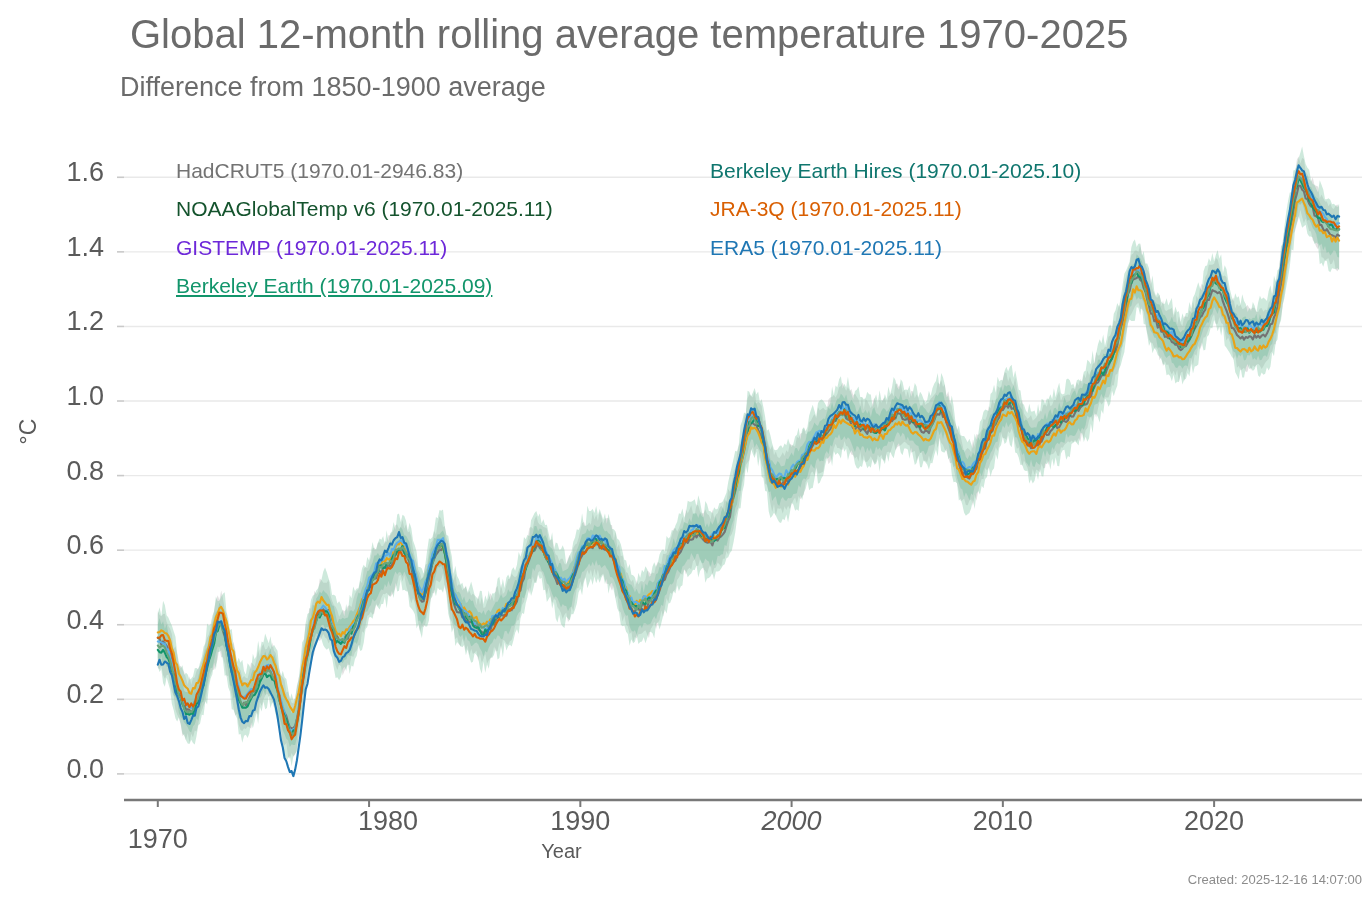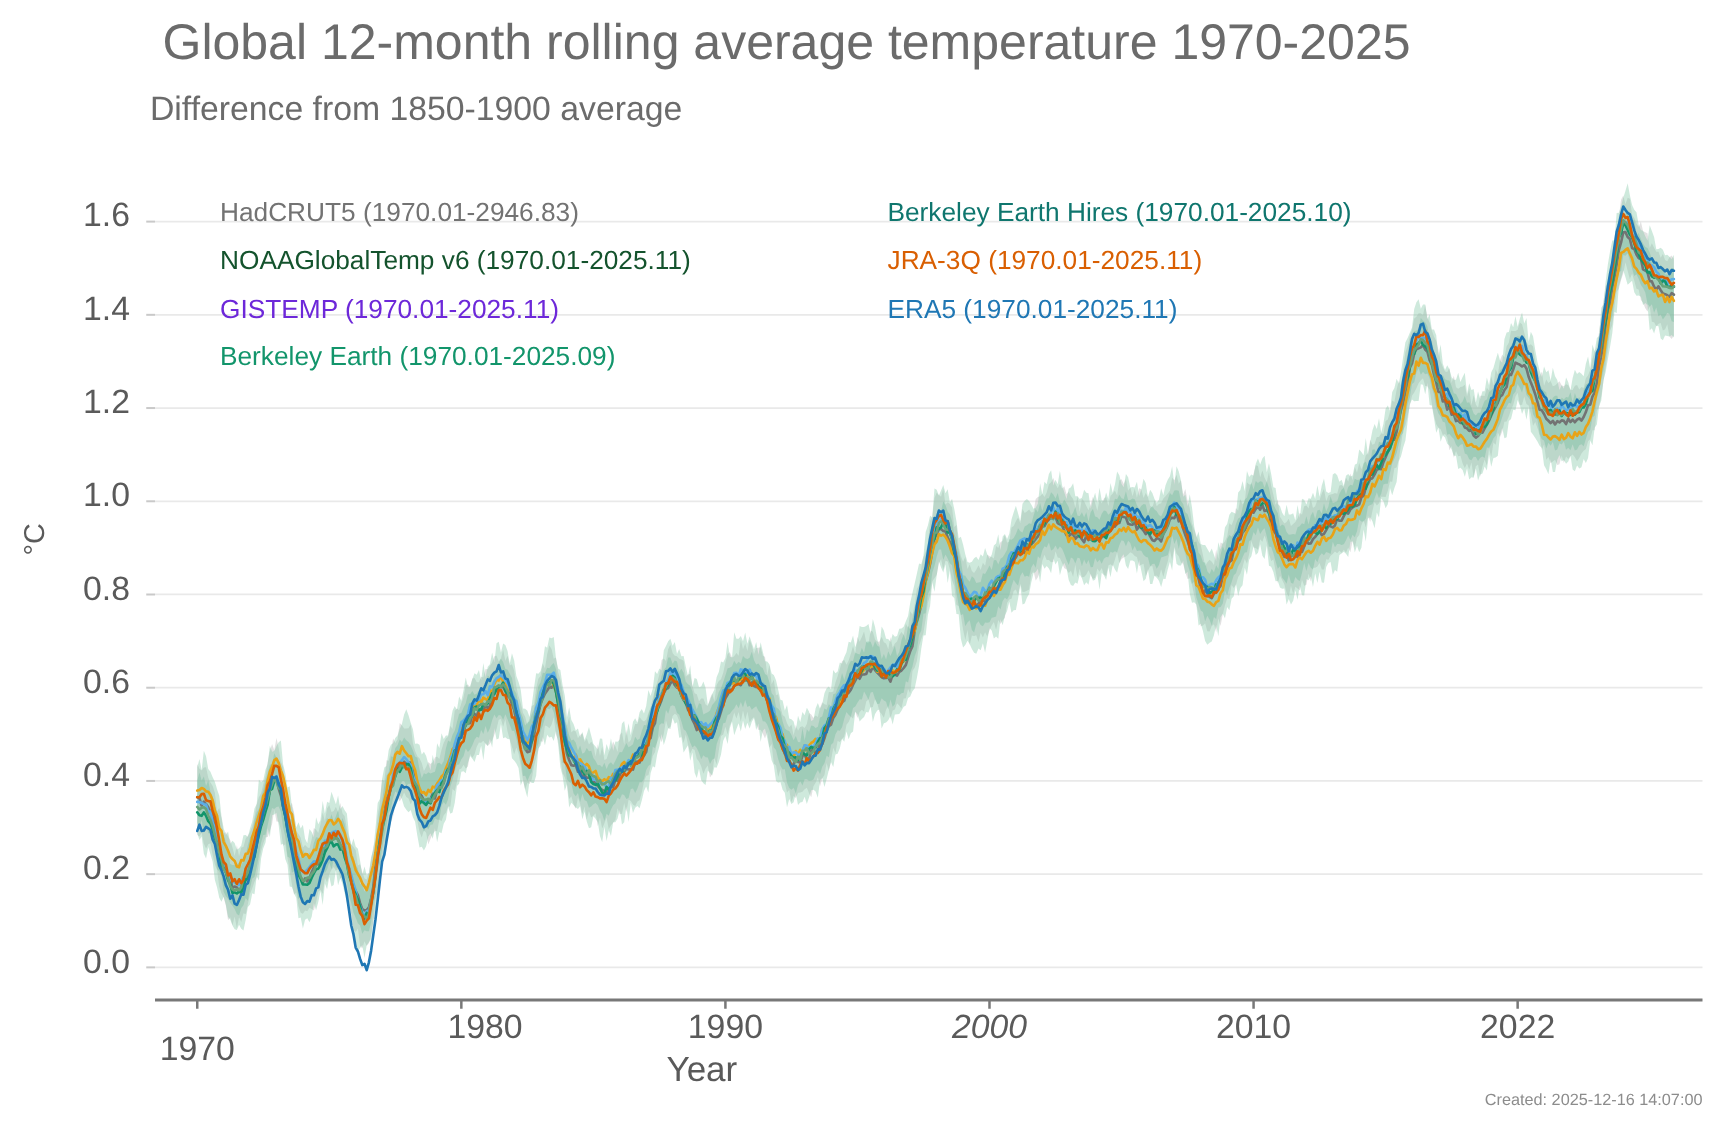--- a/index.html
+++ b/index.html
@@ -17,21 +17,21 @@
     position:absolute;left:120px;top:72px;white-space:nowrap;
     font-size:27px;color:#6b6b6b;
   }
   .ylabel{
     position:absolute;left:8px;top:418px;width:40px;text-align:center;
     font-size:23px;color:#5a5a5a;
     transform:rotate(-90deg);transform-origin:center center;
   }
   .xlabel{
     position:absolute;left:0;top:840px;width:1123px;text-align:center;
-    font-size:28px;color:#5a5a5a;
+    font-size:20px;color:#5a5a5a;
   }
   .created{
     position:absolute;right:8px;top:872px;font-size:13px;color:#8c8c8c;
     white-space:nowrap;
   }
   .ytick{
     position:absolute;right:0;width:100%;text-align:right;
     font-size:27px;color:#5a5a5a;line-height:1;
   }
   .ytick-wrap{position:absolute;left:0px;width:104px;}
@@ -118,30 +118,30 @@
       <div class="ytick-wrap" style="top: 159.288px;">
         <div class="ytick">1.6</div>
       </div>
     </div>
   <div id="xticks">
       <div class="xtick" style="left: 157.802px; margin-top: 18px;">1970</div>
       <div class="xtick" style="left: 388px;">1980</div>
       <div class="xtick" style="left: 580.328px;">1990</div>
       <div class="xtick" style="left: 791.59px; font-style: italic;">2000</div>
       <div class="xtick" style="left: 1002.85px;">2010</div>
-      <div class="xtick" style="left: 1214.12px;">2022</div>
+      <div class="xtick" style="left: 1214.12px;">2020</div>
     </div>
 
   <div class="ylabel">°C</div>
   <div class="xlabel">Year</div>
 
   <div id="legend">
       <div class="legend-item" style="left: 176px; top: 160px; color: rgb(115, 115, 115);">HadCRUT5 (1970.01-2946.83)</div>
       <div class="legend-item" style="left: 176px; top: 198px; color: #14532d;">NOAAGlobalTemp v6 (1970.01-2025.11)</div>
       <div class="legend-item" style="left: 176px; top: 237px; color: #6d28d9;">GISTEMP (1970.01-2025.11)</div>
-      <div class="legend-item" style="left: 176px; top: 275px; color: rgb(18, 149, 107);">Berkeley Earth (1970.01-2025.09)</div>
+      <div class="legend-item" style="left: 176px; top: 275px; color: rgb(18, 149, 107); text-decoration: underline;">Berkeley Earth (1970.01-2025.09)</div>
       <div class="legend-item" style="left: 710px; top: 160px; color: #0f766e;">Berkeley Earth Hires (1970.01-2025.10)</div>
       <div class="legend-item" style="left: 710px; top: 198px; color: rgb(217, 95, 2);">JRA-3Q (1970.01-2025.11)</div>
       <div class="legend-item" style="left: 710px; top: 237px; color: rgb(31, 119, 180);">ERA5 (1970.01-2025.11)</div>
     </div>
 
   <div class="created">Created: 2025-12-16 14:07:00</div>
 </div>
 
 </body></html>

